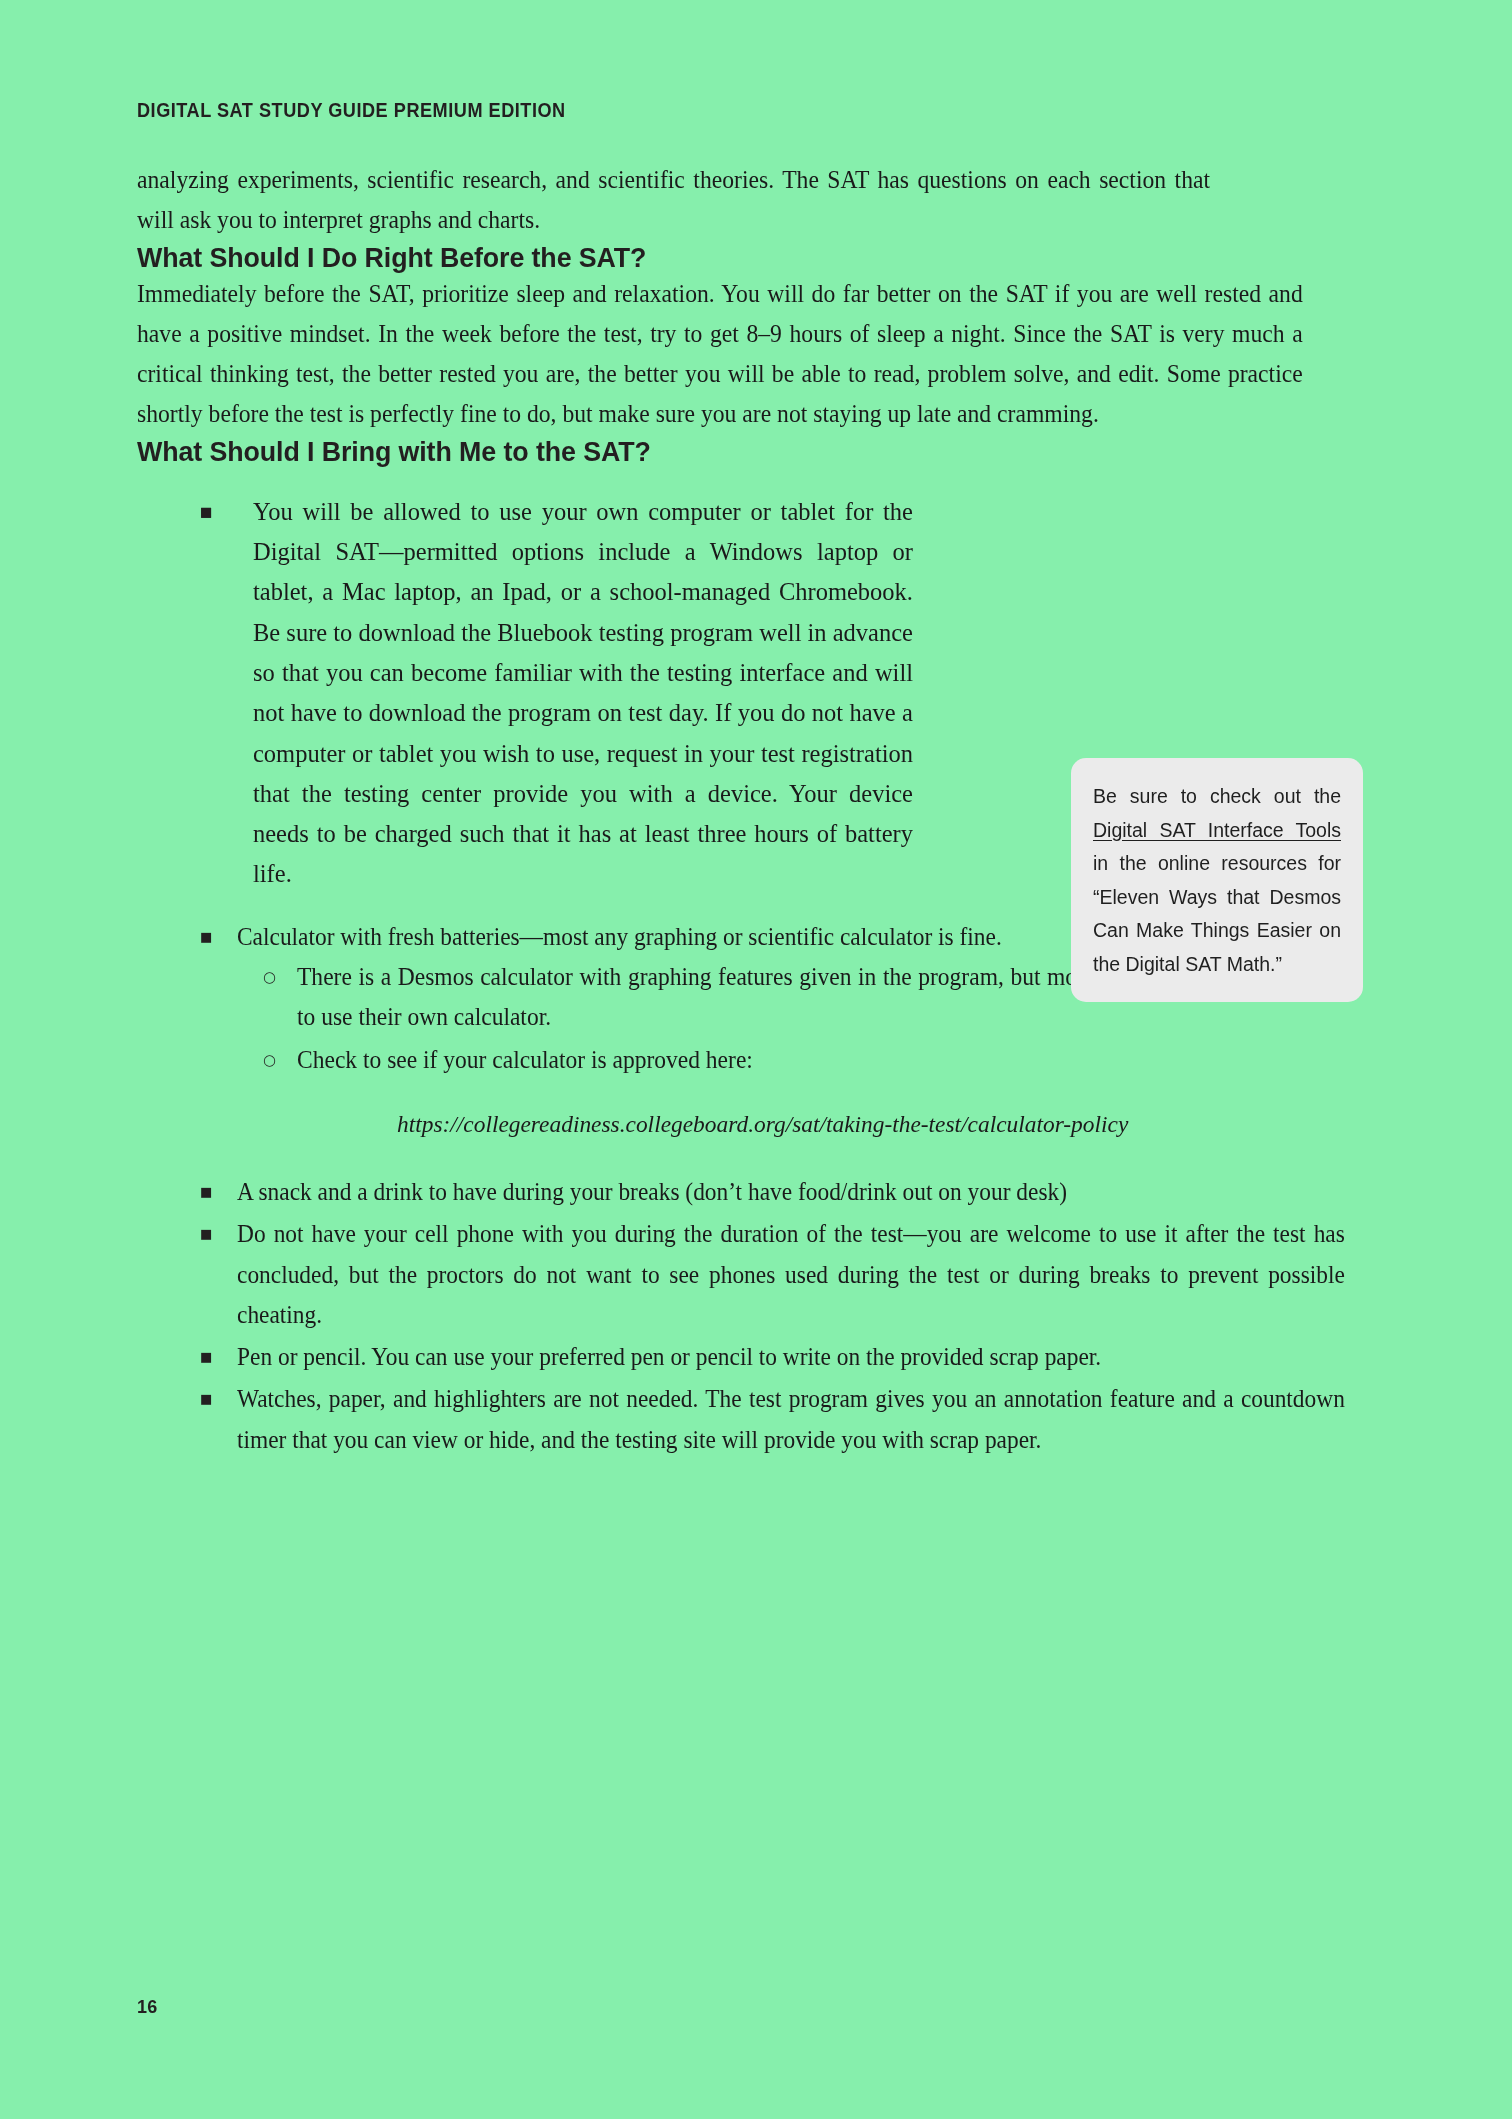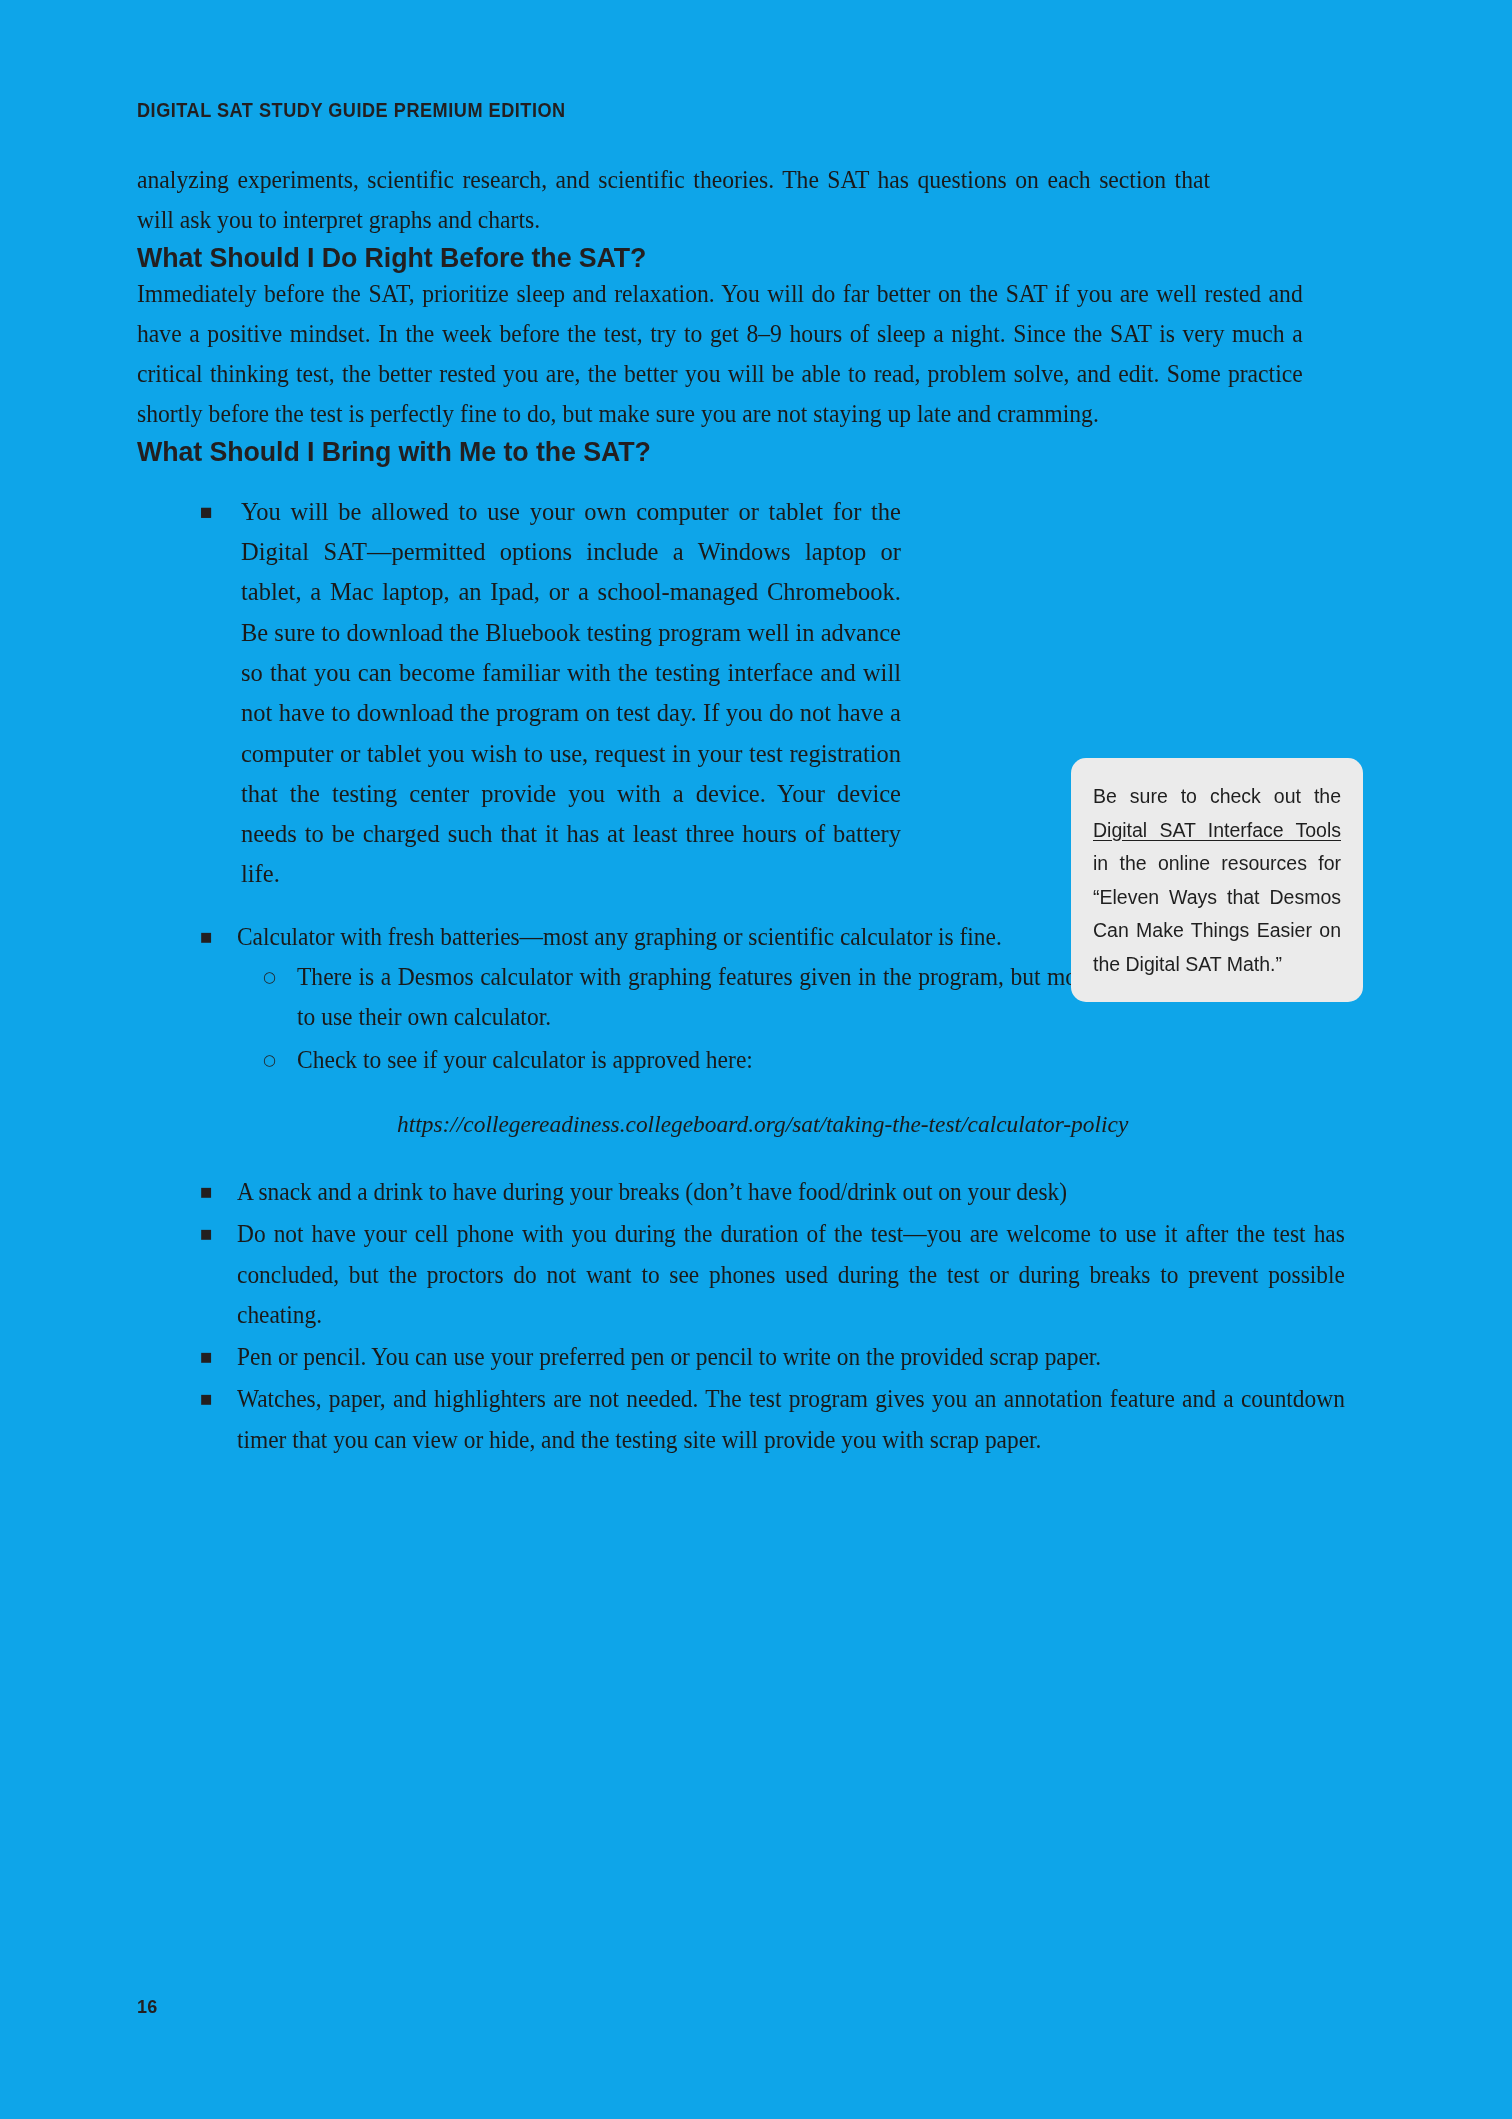--- a/index.html
+++ b/index.html
@@ -12,21 +12,21 @@
     height: 2119px;
     position: relative;
     font-family: "Liberation Serif", serif;
     color: #1a1a1a;
     overflow: hidden;
   }
 
   .page {
     position: absolute;
     inset: 0;
-    background: #0ea5e9;
+    background: #86efac;
   }
 
   
   .running-header {
     position: absolute;
     left: 137px;
     top: 99px;
     font-family: "Liberation Sans", sans-serif;
     font-weight: bold;
     font-size: 19.5px;
@@ -116,21 +116,21 @@
   
   li.wide-gap > .btext {
     margin-left: 37px;
     text-indent: -37px;
     font-family: "Liberation Serif", serif;
     transform: none;
   }
   li.wide-gap .cont {
     display: block;
     text-indent: 0;
-    margin-left: 4px;
+    margin-left: 16px;
   }
 
   li.tight .btext {
     transform: scaleX(0.955);
     transform-origin: left top;
     width: 104.7%;
   }
 
   
   li.narrow .btext {

